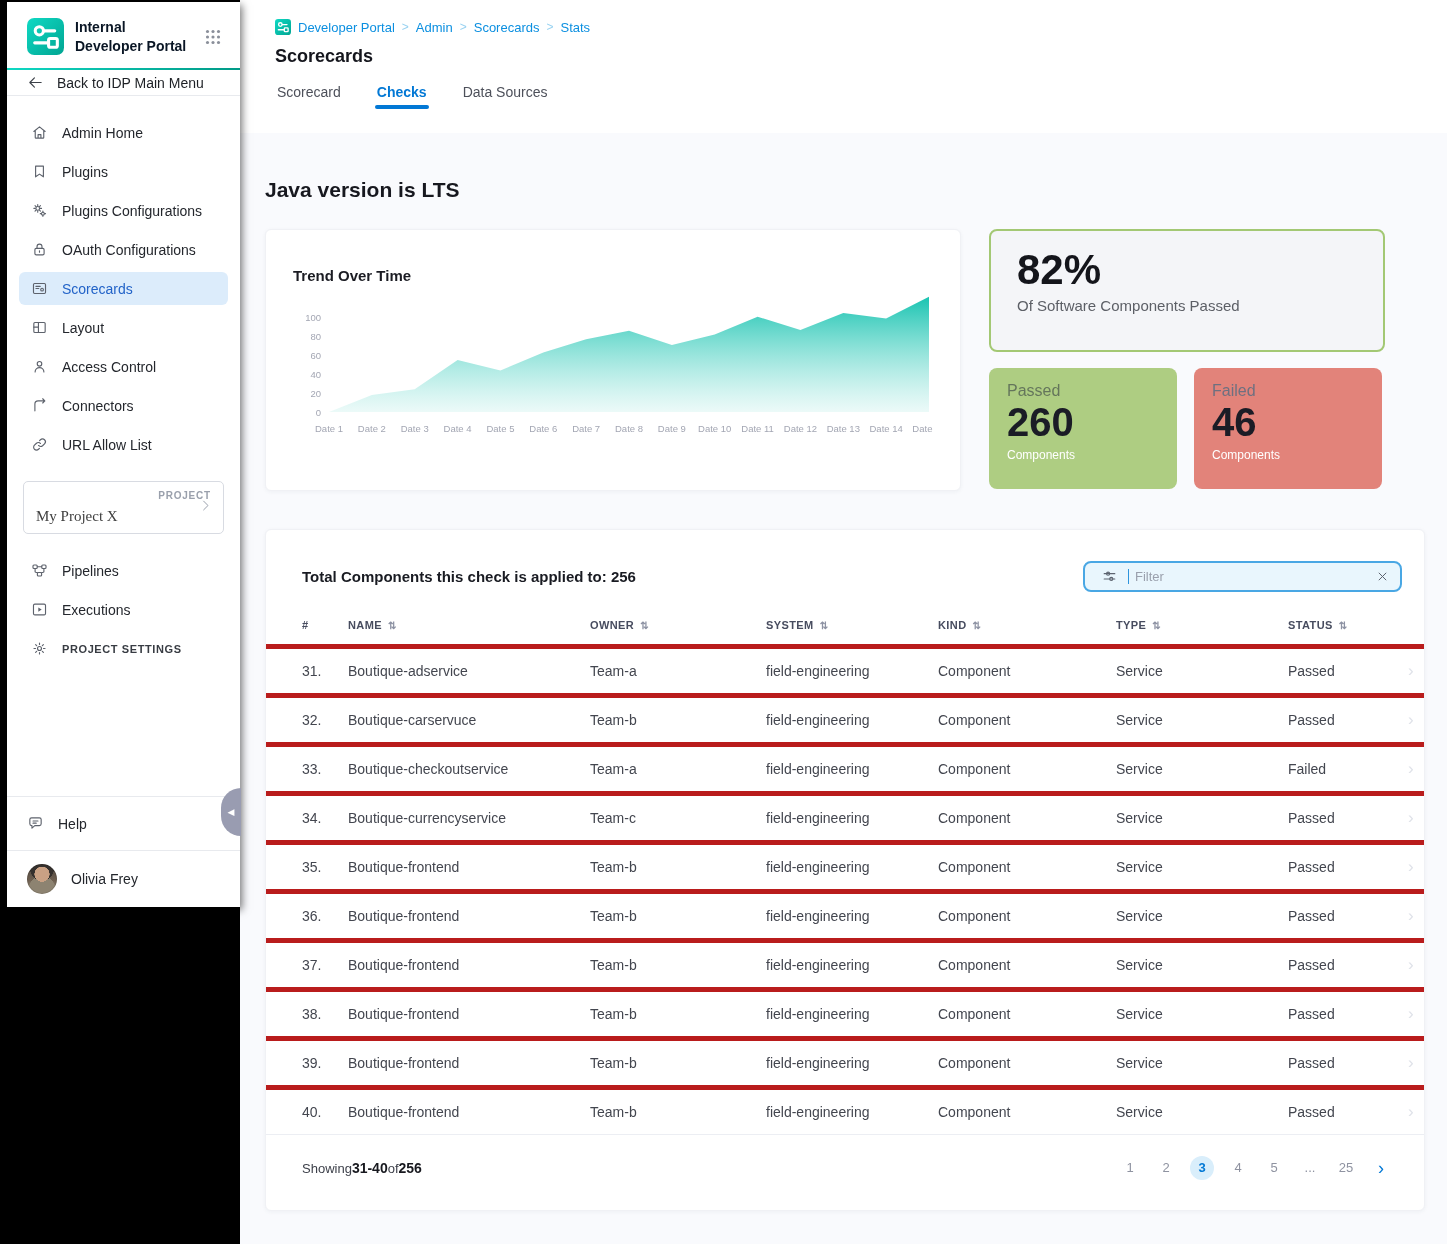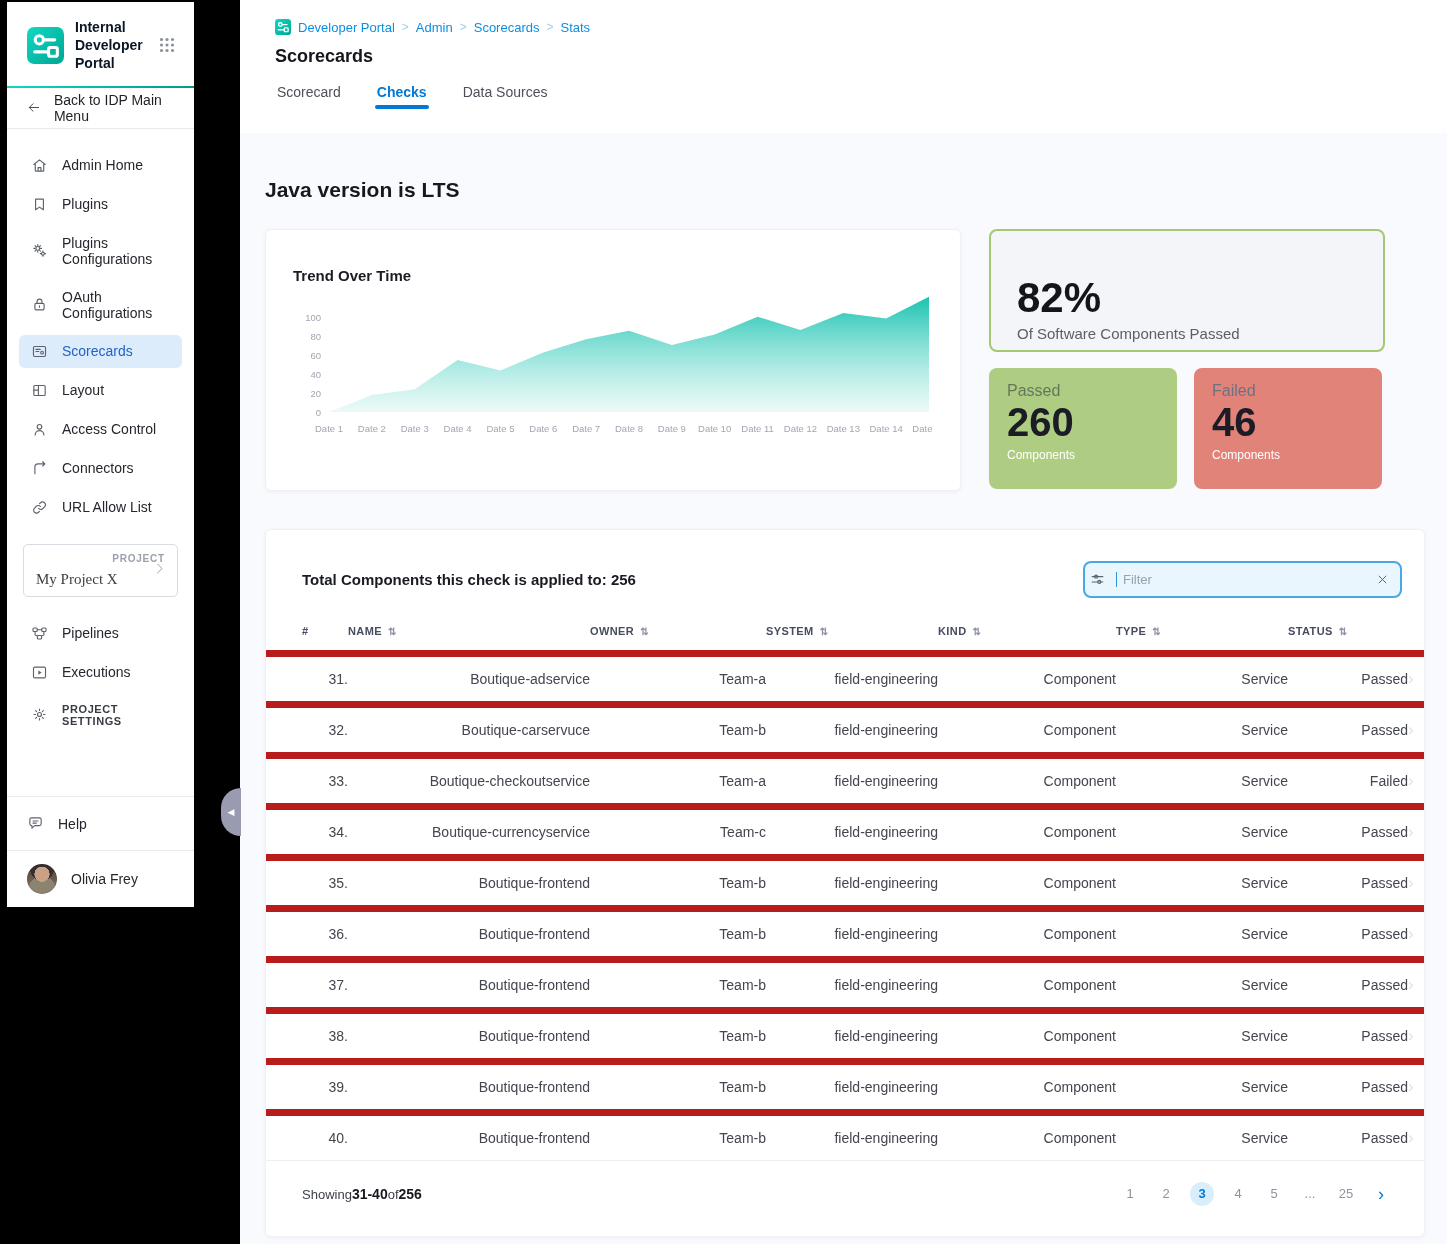--- a/index.html
+++ b/index.html
@@ -6,21 +6,21 @@
   body{
     width:1447px;height:1244px;position:relative;overflow:hidden;
     background:#000;font-family:"Liberation Sans",sans-serif;
     -webkit-font-smoothing:antialiased;
   }
   svg{display:block;}
   .ic{stroke:currentColor;fill:none;stroke-width:1.6;stroke-linecap:round;stroke-linejoin:round;}
 
   
   .sidebar{
-    position:absolute;left:7px;top:2px;width:187px;height:905px;background:#fff;
+    position:absolute;left:7px;top:2px;width:233px;height:905px;background:#fff;
     box-shadow:2px 3px 8px rgba(0,0,0,.55);display:flex;flex-direction:column;z-index:3;
   }
   .logo-row{display:flex;align-items:center;gap:11px;padding:16px 14px 13px 20px;}
   .logo-badge{width:37px;height:37px;flex:0 0 auto;}
   .logo-title{font-size:14px;font-weight:700;color:#0a1625;line-height:1.3;flex:1;}
   .grid-icon{color:#8a8f9a;margin-right:2px;}
   .teal-divider{height:2px;background:linear-gradient(90deg,#0fd8c3,#019a87);}
   .back-row{display:flex;align-items:center;gap:13px;padding:4px 20px;border-bottom:1px solid #e8eaee;
     font-size:14px;color:#1d2025;cursor:pointer;}
   .back-row .ico{color:#3c4148;}
@@ -69,52 +69,52 @@
   .content{padding:45px 23px 0 25px;}
   .check-title{font-size:21px;font-weight:700;color:#17181f;margin:0 0 27px 0;}
 
   .cards-row{display:flex;gap:28px;align-items:flex-start;}
   .chart-card{width:696px;height:262px;box-sizing:border-box;background:#fff;border:1px solid #f0f1f5;
     border-radius:6px;box-shadow:0 1px 4px rgba(40,50,70,.05);padding:37px 26px 0 27px;}
   .chart-title{font-size:15px;font-weight:600;color:#1b1c23;}
   .right-col{width:396px;}
   .pct-card{box-sizing:border-box;height:123px;background:#f4f5f8;border:2px solid #a3c874;
     border-radius:8px;padding:15px 26px;margin-bottom:16px;}
-  .pct{font-size:42px;font-weight:700;color:#14151b;margin-top:28px;}
+  .pct{font-size:42px;font-weight:700;color:#14151b;}
   .pct-caption{font-size:15px;color:#5c5f66;margin-top:3px;}
   .pf-row{display:flex;gap:17px;}
   .pf-card{box-sizing:border-box;width:188px;height:121px;border-radius:8px;padding:14px 18px;}
   .pf-card.passed{background:#aecd82;}
   .pf-card.failed{background:#e2837a;}
   .pf-label{font-size:16px;color:rgba(40,45,60,.55);}
   .pf-card.failed .pf-label{color:#6e7080;}
   .pf-value{font-size:40px;font-weight:700;color:#1b1c26;margin-top:1px;line-height:1.05;}
   .pf-caption{font-size:12px;color:#fff;margin-top:5px;}
 
   
   .table-card{margin-top:38px;width:1160px;box-sizing:border-box;background:#fff;border:1px solid #f0f1f5;
     border-radius:6px;box-shadow:0 1px 4px rgba(40,50,70,.05);padding:31px 0 30px;}
   .table-top{display:flex;justify-content:space-between;align-items:center;padding:0 22px 0 36px;}
   .table-title{font-size:15px;font-weight:700;color:#191b22;}
-  .filter-box{box-sizing:border-box;width:319px;height:37px;border:2px solid #49a7e4;background:#e9f6fd;
-    border-radius:8px;display:flex;align-items:center;padding:0 10px 0 4px;gap:10px;}
+  .filter-box{box-sizing:border-box;width:319px;height:31px;border:2px solid #49a7e4;background:#e9f6fd;
+    border-radius:8px;display:flex;align-items:center;padding:0 10px 0 16px;gap:10px;}
   .filter-box .ico{color:#5d6470;flex:0 0 auto;}
   .caret{width:1px;height:15px;background:#2e95dd;}
   .filter-input{flex:1;border:none;outline:none;background:transparent;font-size:13px;color:#3a3e47;
     font-family:"Liberation Sans",sans-serif;margin-left:-6px;}
   .filter-input::placeholder{color:#9aa0ad;}
   .filter-clear{color:#8b909c;cursor:pointer;flex:0 0 auto;}
 
   .thead{display:grid;grid-template-columns:46px 242px 176px 172px 178px 172px 120px 1fr;
     padding:27px 36px 13px;align-items:center;}
   .th{font-size:11px;font-weight:700;letter-spacing:.4px;color:#474c5f;display:flex;align-items:center;gap:6px;}
   .th .sort{color:#8d92a3;font-size:10px;cursor:pointer;}
   .t-row{display:grid;grid-template-columns:46px 242px 176px 172px 178px 172px 120px 1fr;
-    padding:0 36px;height:44px;align-items:center;border-top:7px solid #b91c1c;font-size:14px;
-    color:#43464f;cursor:pointer;text-align:right;}
+    padding:0 36px;height:44px;align-items:center;border-top:5px solid #b91c1c;font-size:14px;
+    color:#43464f;cursor:pointer;}
   .t-row:last-child{border-bottom:1px solid #eceef3;}
   .t-row .chev{justify-self:end;color:#dfe2e9;font-size:17px;}
   .pagination-row{display:flex;justify-content:space-between;align-items:center;padding:21px 40px 0 36px;}
   .showing{font-size:13px;color:#3d404a;display:flex;align-items:baseline;}
   .showing b{font-size:14px;color:#17181e;}
   .pages{display:flex;align-items:center;gap:12px;}
   .page{min-width:24px;height:24px;line-height:24px;text-align:center;font-size:13px;color:#8f93a1;
     border-radius:50%;cursor:pointer;}
   .page.active{color:#0278d5;background:#d9eefb;font-weight:700;}
   .next-page{color:#0278d5;margin-left:8px;cursor:pointer;}

